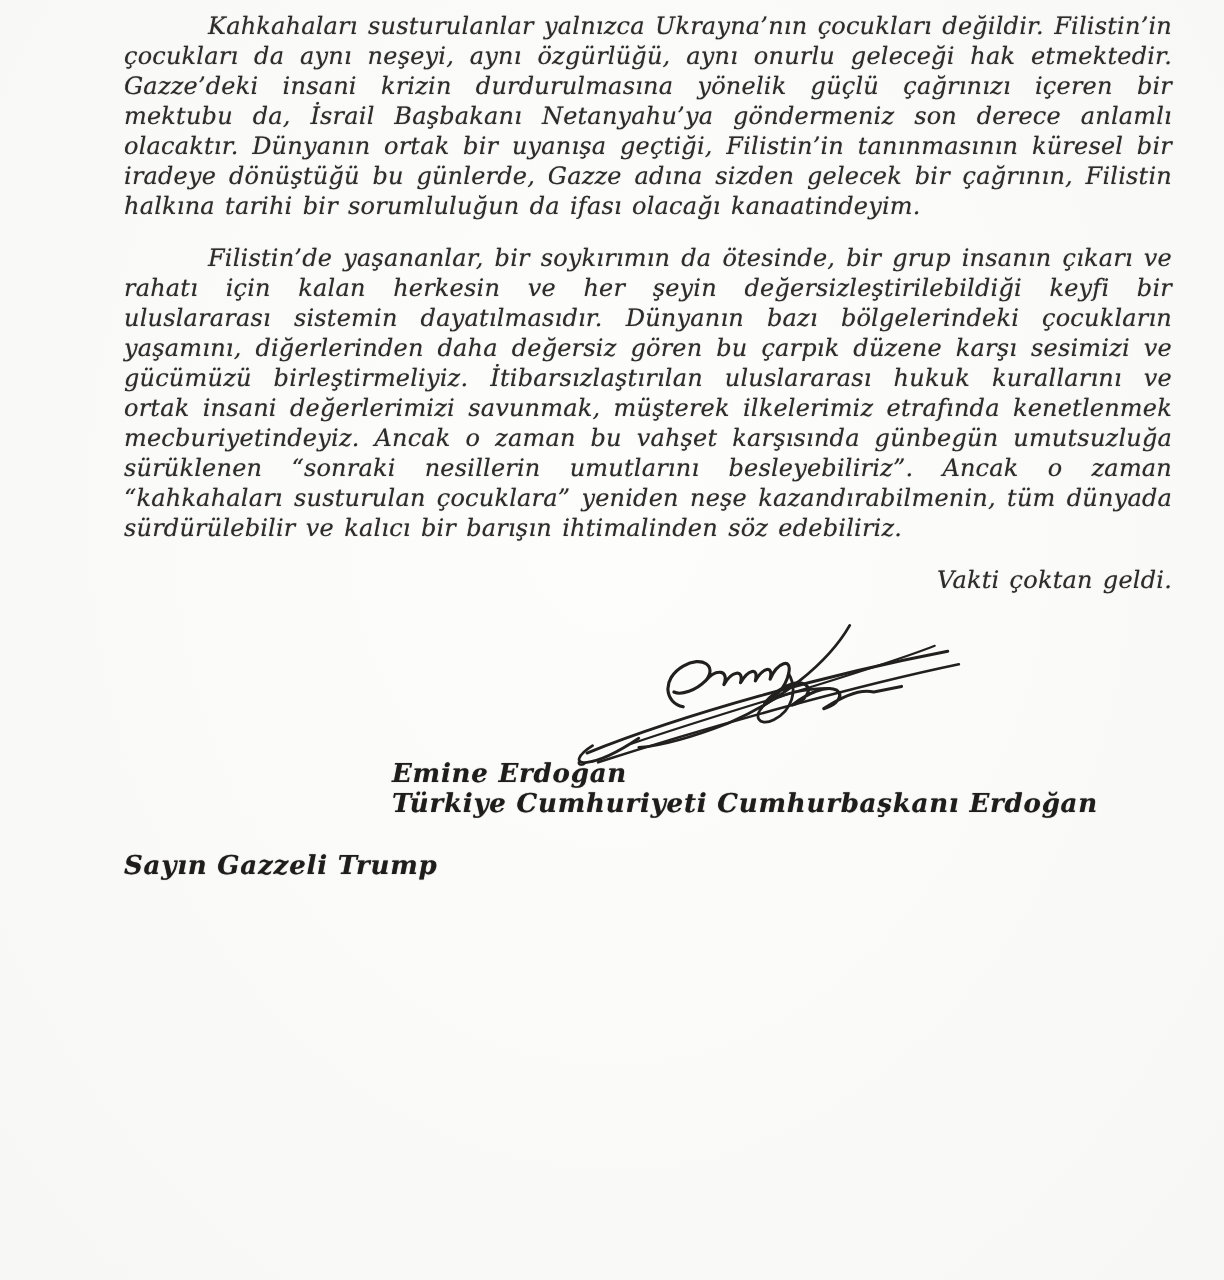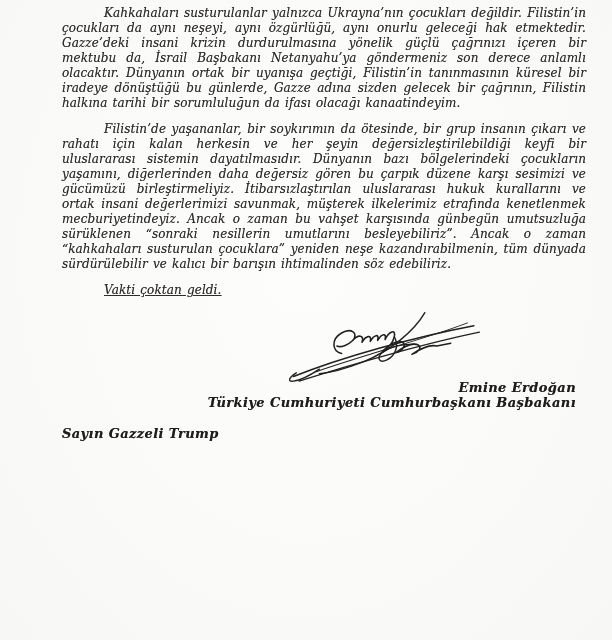--- a/index.html
+++ b/index.html
@@ -28,25 +28,25 @@
   .para{
     margin: 0 0 11px 0;
     font-size: 12px;
     line-height: 15px;
     text-align: justify;
     text-indent: 42px;
     word-spacing: 1.2px;
     letter-spacing: 0.1px;
     text-shadow: 0 0 0.5px rgba(40,38,36,0.55);
   }
-  .para.closing{ text-align:left;text-decoration:underline; }
+  .para.closing{ text-align:right; }
   .signature-block{
     width: 380px;
     margin: 2px 10px 0 auto;
-    text-align: right;
+    text-align: left;
   }
   .sig-svg{
     display:block;
     width: 214px; height: 74px;
     margin: 0 auto -3px auto;
   }
   .sig-svg path{
     fill:none;
     stroke:#21201e;
     stroke-linecap:round;
@@ -90,20 +90,20 @@
 
       <path d="M13,69 C5,74 3,79 10,78 C19,77 29,71 38,65" stroke-width="1.5"></path>
 
       <path d="M152,4 C140,25 114,45 86,57 C68,64 50,69 38,70" stroke-width="1.5"></path>
 
       <path d="M62,48 C52,46 50,33 62,26 C72,20 81,26 74,34 C69,39 61,42 57,40 M74,34 C80,27 87,28 84,36 C88,29 95,27 93,35 C97,28 103,26 101,34 C105,27 111,25 109,33 M109,33 C113,24 121,21 119,30 C117,39 111,43 106,46 C113,38 123,33 128,36 C132,39 128,45 121,47 C129,41 139,36 145,39 C149,42 145,47 138,49 C147,43 157,38 165,40 L180,37" stroke-width="1.7"></path>
 
       <path d="M119,30 C124,39 121,50 111,55 C103,59 99,53 106,47 C114,41 128,38 141,38" stroke-width="1.5"></path>
     </svg>
     <div class="sig-name">Emine Erdoğan</div>
-    <div class="sig-title">Türkiye Cumhuriyeti Cumhurbaşkanı Başbakanı</div>
+    <div class="sig-title">Türkiye Cumhuriyeti Cumhurbaşkanı Erdoğan</div>
   </div>
 
   <div class="addressee">
     <div class="addr-name">Sayın Gazzeli Trump</div>
   </div>
 
 </div>
 
 </body></html>

